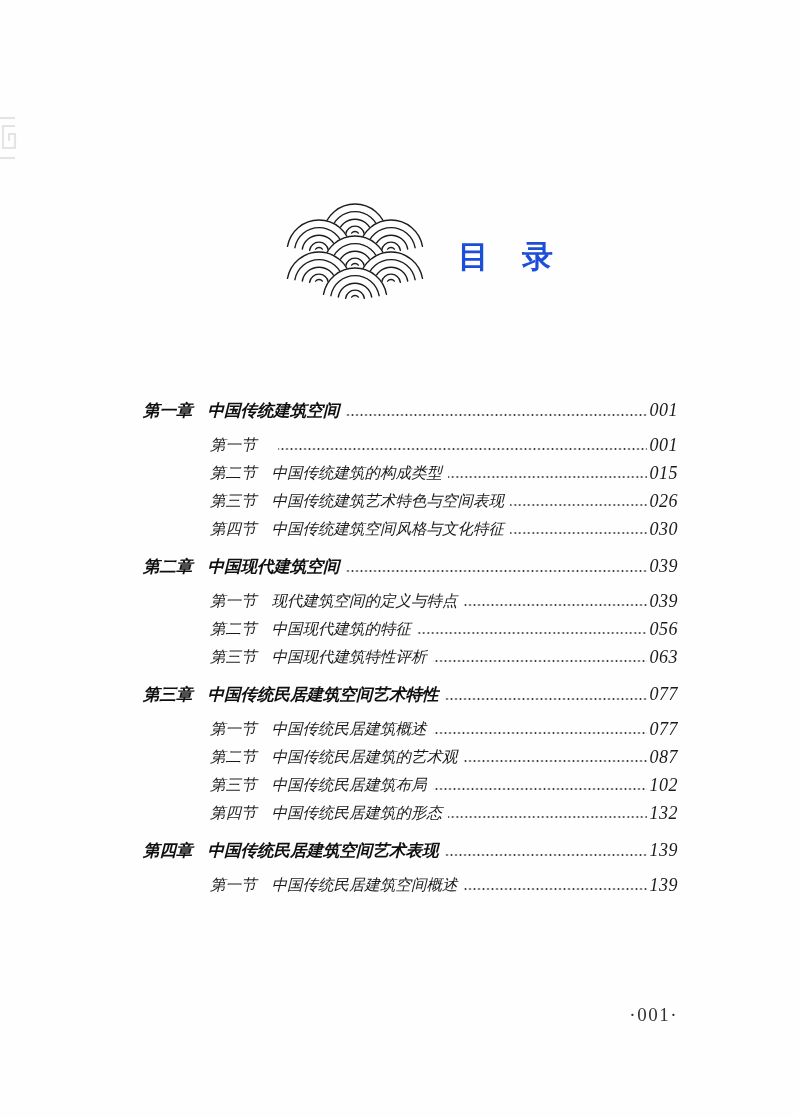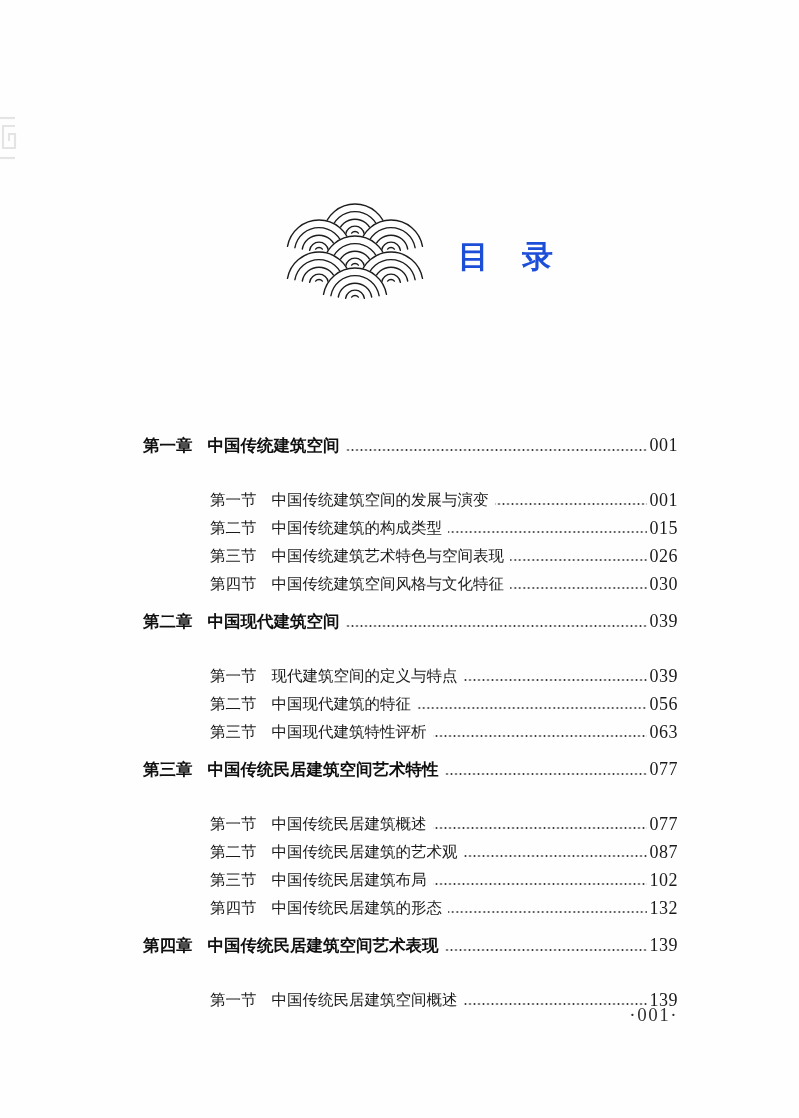--- a/index.html
+++ b/index.html
@@ -19,21 +19,21 @@
   .toc-title{
     margin-left:28px;
     font-family:"Liberation Serif","DejaVu Serif",serif;
     font-weight:600;
     font-size:31px;
     color:#1d4ed8;
     white-space:pre;
     letter-spacing:1px;
   }
   
-  .toc{position:absolute;left:143px;top:435px;width:535px;}
+  .toc{position:absolute;left:143px;top:400px;width:535px;font-style:italic;}
   .row{display:flex;align-items:flex-end;}
   .row .label{white-space:nowrap;margin-right:15px;}
   .row .title{white-space:nowrap;}
   .leader{
     flex:1;
     height:2px;
     margin:0 3px 4px 6px;
     background-image:radial-gradient(circle,#3d3d3d 0.9px,rgba(0,0,0,0) 1.1px);
     background-size:4.5px 2px;
     background-repeat:repeat-x;
@@ -58,21 +58,21 @@
   .chapter-row:first-child{margin-top:0;}
   .section-row{
     font-family:"Liberation Serif","DejaVu Serif",serif;
     font-weight:400;
     font-size:15.5px;
     line-height:18px;
     margin-top:10px;
     padding-left:67px;
     color:#1a1a1a;
   }
-  .section-row.first{margin-top:36px;}
+  .section-row.first{margin-top:16px;}
   
   .footer{
     position:absolute;
     top:1004px;
     right:121px;
     font-family:"Liberation Serif","DejaVu Serif",serif;
     font-size:19px;
     letter-spacing:1.5px;
     color:#333;
   }
@@ -115,21 +115,20 @@
 
 <div class="toc">
     <div class="row chapter-row">
       <span class="label">第一章</span>
       <span class="title">中国传统建筑空间</span>
       <span class="leader"></span>
       <span class="pagenum">001</span>
     </div>
     <div class="row section-row first">
       <span class="label">第一节</span>
-      <span class="title">中国传统建筑空间的发展与演变</span>
       <span class="leader"></span>
       <span class="pagenum">001</span>
     </div>
     <div class="row section-row">
       <span class="label">第二节</span>
       <span class="title">中国传统建筑的构成类型</span>
       <span class="leader"></span>
       <span class="pagenum">015</span>
     </div>
     <div class="row section-row">

